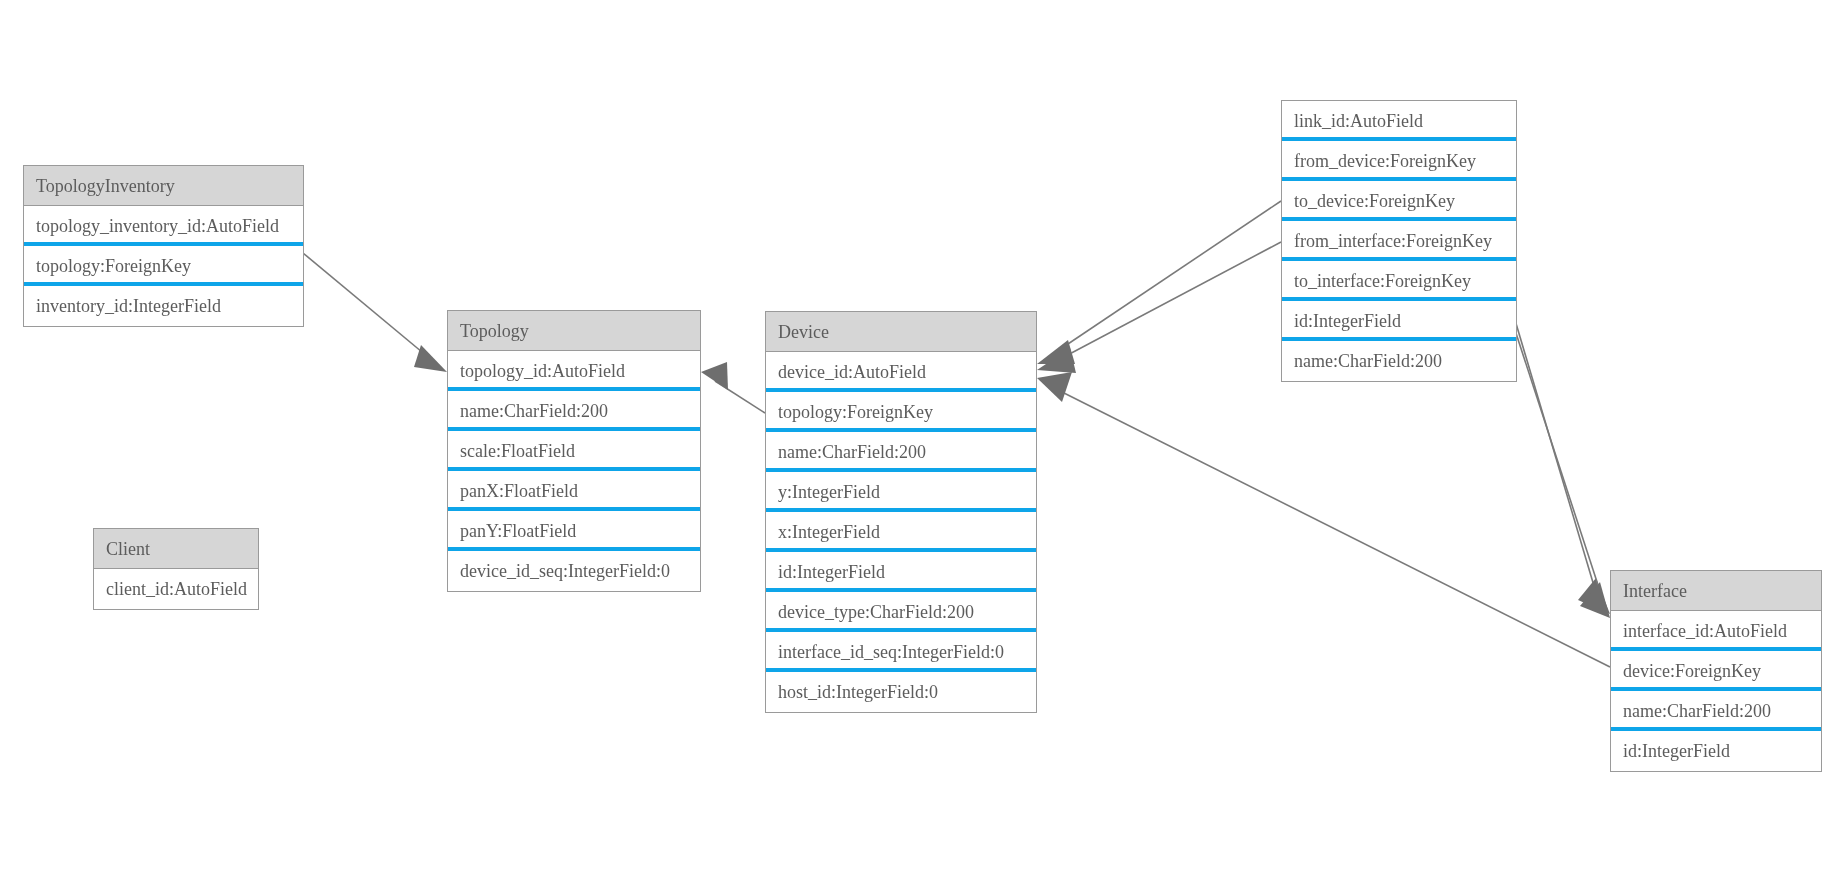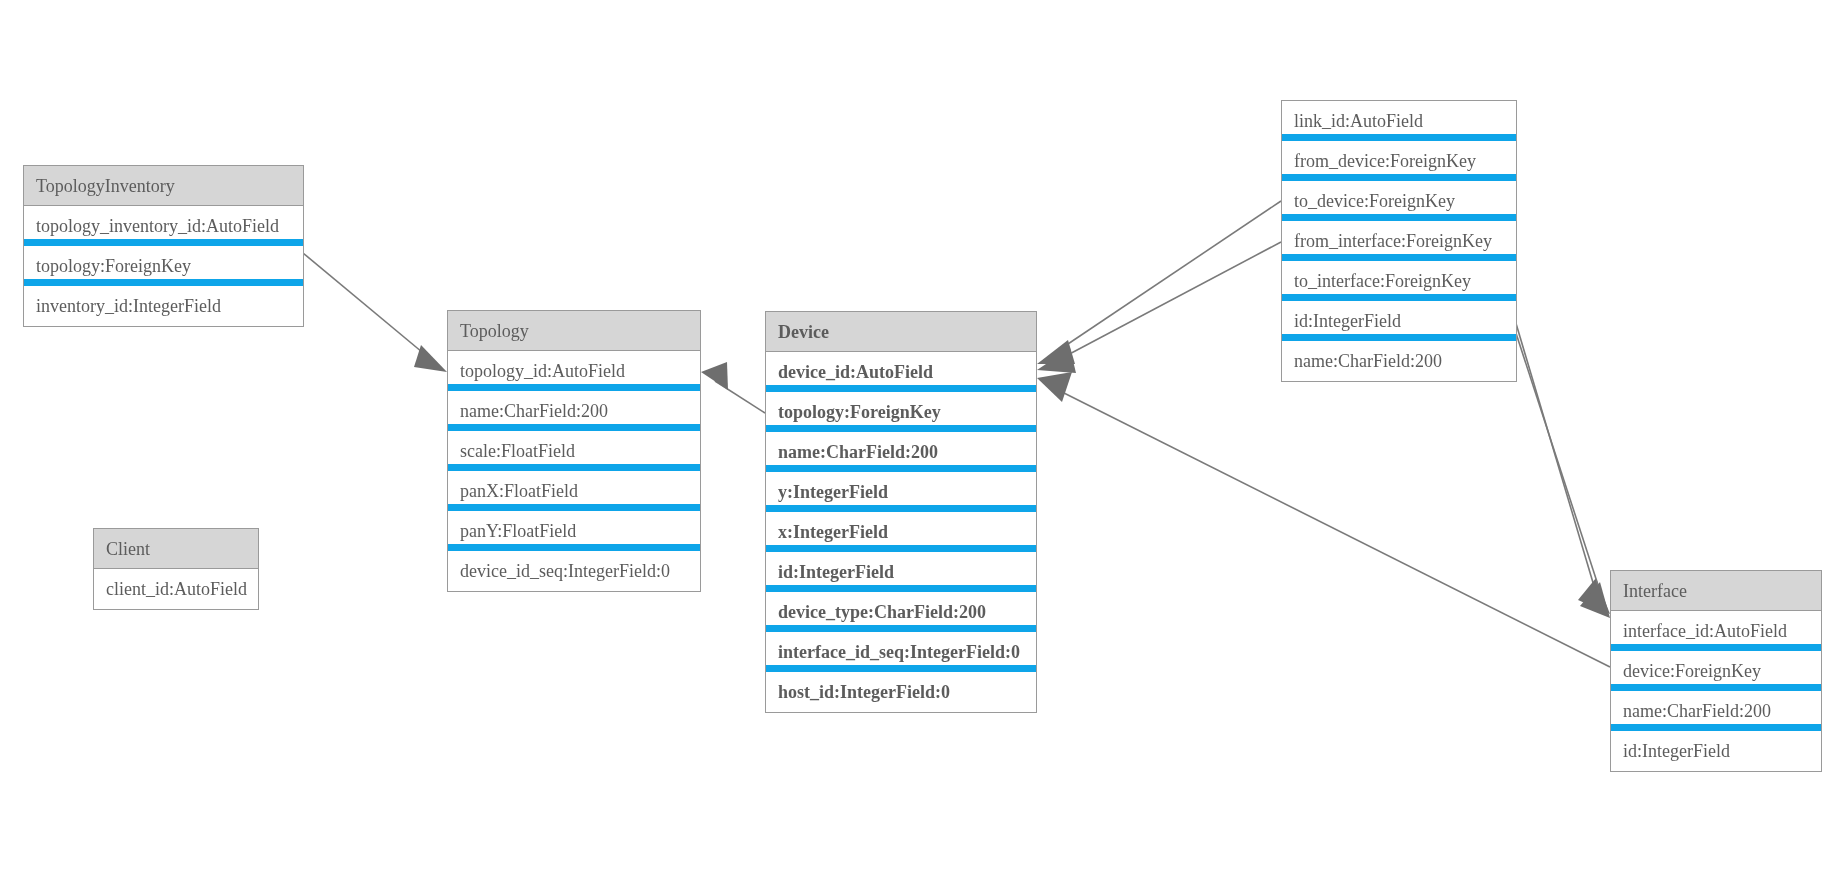--- a/index.html
+++ b/index.html
@@ -45,21 +45,21 @@
   .entity-fields {
     display: block;
   }
   .entity-field {
     box-sizing: border-box;
     height: 40px;
     line-height: 40px;
     padding: 0 0 0 12px;
     font-size: 18px;
     color: #5c5c5c;
-    border-bottom: 7px solid #0ea5e9;
+    border-bottom: 4px solid #0ea5e9;
     white-space: nowrap;
     overflow: hidden;
     background: #ffffff;
   }
   .entity-field:last-child {
     border-bottom: none;
   }
 </style>
 </head>
 <body>
@@ -125,21 +125,21 @@
     <div class="entity-fields">
       <div class="entity-field">topology_id:AutoField</div>
       <div class="entity-field">name:CharField:200</div>
       <div class="entity-field">scale:FloatField</div>
       <div class="entity-field">panX:FloatField</div>
       <div class="entity-field">panY:FloatField</div>
       <div class="entity-field">device_id_seq:IntegerField:0</div>
     </div>
   </div>
 
-  <div class="entity" style="left:765px; top:311px; width:272px;font-weight:bold;">
+  <div class="entity" style="left:765px; top:311px; width:272px;">
     <div class="entity-title">Device</div>
     <div class="entity-fields">
       <div class="entity-field">device_id:AutoField</div>
       <div class="entity-field">topology:ForeignKey</div>
       <div class="entity-field">name:CharField:200</div>
       <div class="entity-field">y:IntegerField</div>
       <div class="entity-field">x:IntegerField</div>
       <div class="entity-field">id:IntegerField</div>
       <div class="entity-field">device_type:CharField:200</div>
       <div class="entity-field">interface_id_seq:IntegerField:0</div>

